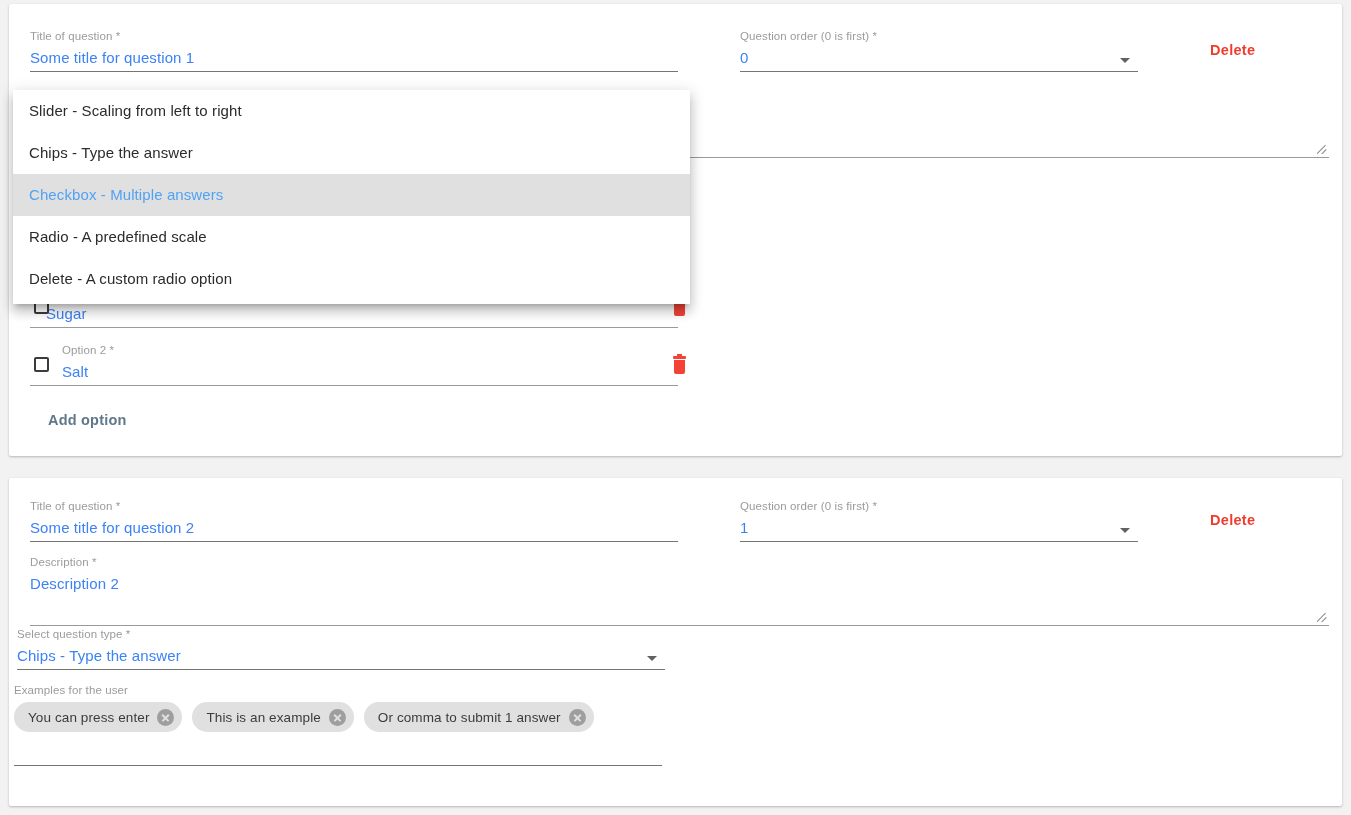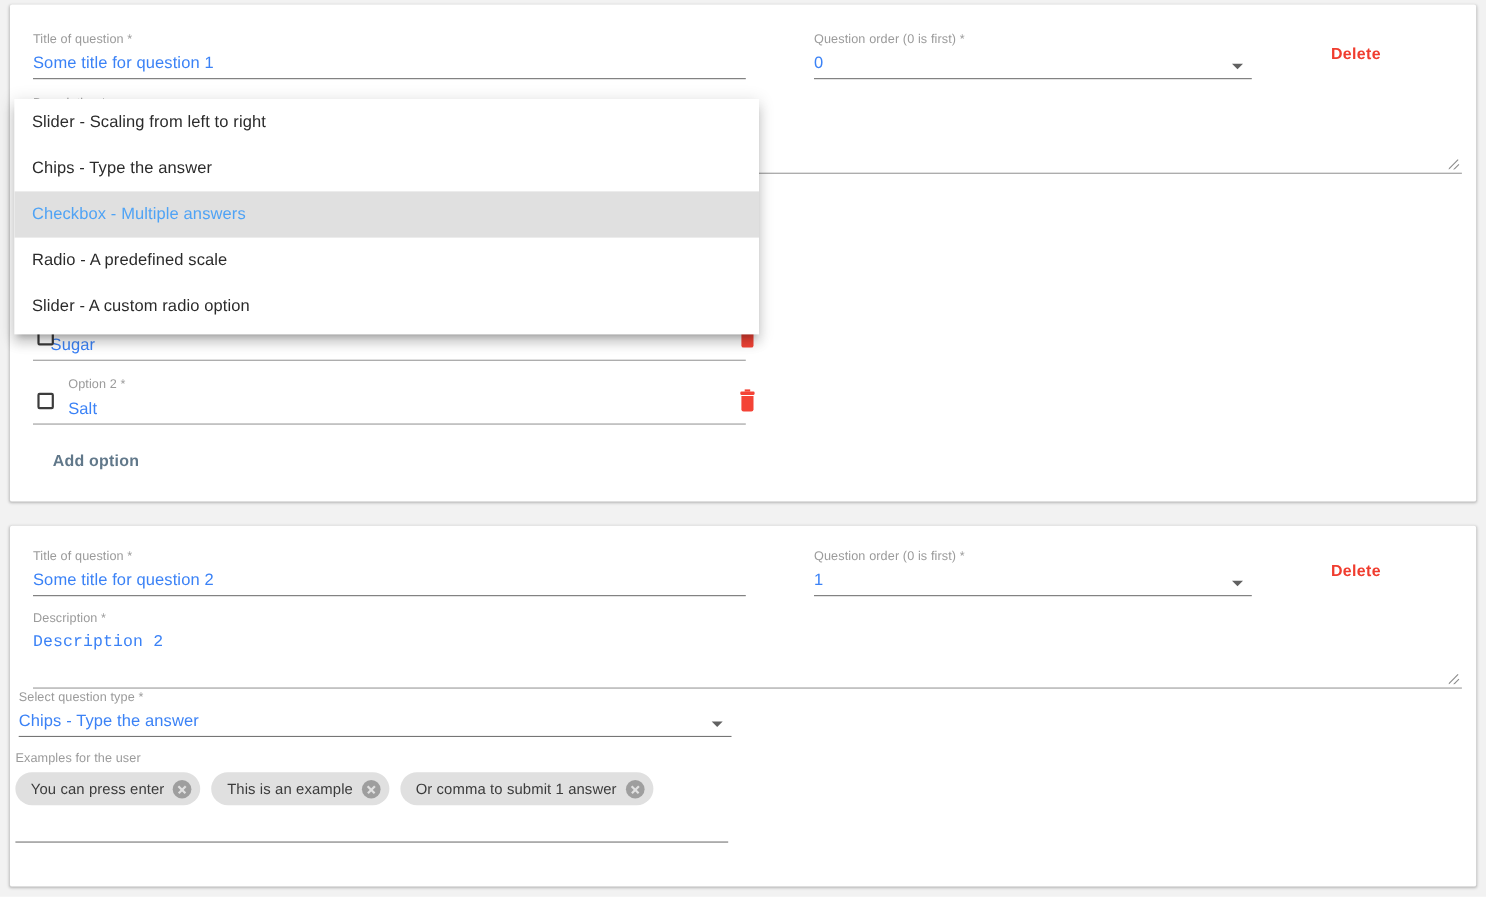--- a/index.html
+++ b/index.html
@@ -285,21 +285,21 @@
       <div class="flabel">Question order (0 is first) *</div>
       <div class="fvalue" style="margin-top:5px;">1</div>
       <div class="arrow" style="right:8px; top:28px;"></div>
       <div class="underline" style="top:41px;"></div>
     </div>
 
     <button class="delete-btn" style="left:1201px; top:34px;">Delete</button>
 
     <div class="field" style="left:21px; top:78px; width:1299px;">
       <div class="flabel">Description *</div>
-      <div class="fvalue" style="margin-top:5px; height:42px;font-family:Liberation Mono, monospace;">Description 2</div>
+      <div class="fvalue" style="margin-top:5px; height:42px;">Description 2</div>
       <div class="underline light" style="top:69px;"></div>
       <div class="resize-handle" style="right:0px; top:54px;"></div>
     </div>
 
     <div class="field" style="left:8px; top:150px; width:648px;">
       <div class="flabel">Select question type *</div>
       <div class="fvalue" style="margin-top:5px;">Chips - Type the answer</div>
       <div class="arrow" style="right:8px; top:28px;"></div>
       <div class="underline" style="top:41px;"></div>
     </div>
@@ -324,16 +324,16 @@
 
       <div class="underline" style="top:81px;"></div>
     </div>
   </div>
 
   <div id="select-panel">
     <div class="opt">Slider - Scaling from left to right</div>
     <div class="opt">Chips - Type the answer</div>
     <div class="opt selected">Checkbox - Multiple answers</div>
     <div class="opt">Radio - A predefined scale</div>
-    <div class="opt">Slider - A custom radio option</div>
+    <div class="opt">Delete - A custom radio option</div>
   </div>
 
 </div>
 
 </body></html>

